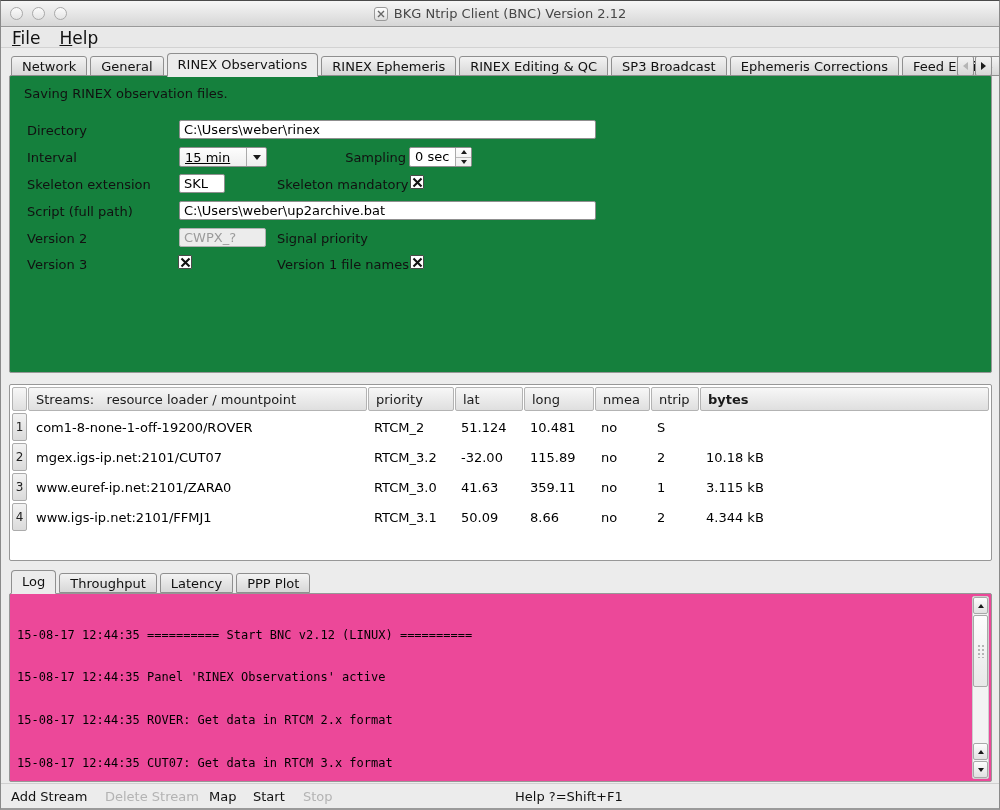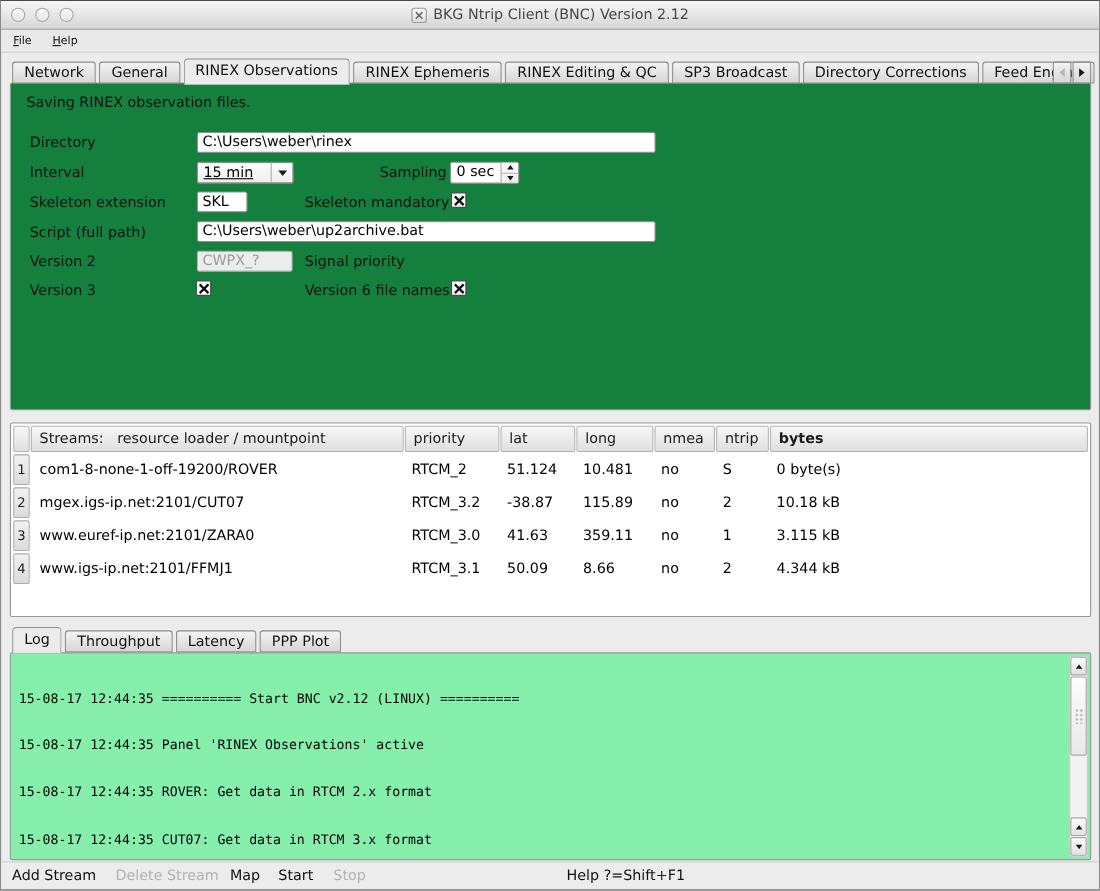--- a/index.html
+++ b/index.html
@@ -15,21 +15,21 @@
   .tl-circle { width:13px; height:13px; border-radius:50%; border:1px solid #a9a9a9;
                background:linear-gradient(#fbfbfb,#e4e4e4); }
   .title-wrap { display:flex; justify-content:center; align-items:center; height:25px; gap:6px;
                 font-size:13px; color:#474747; }
   .x11-icon { width:14px; height:14px; border:1px solid #9a9a9a; border-radius:3px;
               background:linear-gradient(#fff,#ddd); display:flex; align-items:center; justify-content:center; }
 
   
   .menubar { position:absolute; top:27px; left:0; right:0; height:20px; background:#e9e9e9;
              border-bottom:1px solid #d2d2d2; display:flex; align-items:center; padding-left:11px; gap:19px;
-             font-size:10px; color:#111; }
+             font-size:17px; color:#111; }
   .menu-item { display:inline-block; }
   .menu-item::first-letter { text-decoration:underline; }
 
   
   .tab { height:20px; line-height:19px; padding:0 10px; font-size:13px; color:#111; white-space:nowrap;
          background:linear-gradient(#f3f3f3,#d7d7d7); border:1px solid #8f8f8f;
          border-radius:3px 3px 0 0; margin-right:3px; }
   .tab.active { background:#ececec; height:24px; line-height:21px; margin-top:-3px;
                 border-bottom:1px solid #ececec; position:relative; z-index:3; border-radius:4px 4px 0 0; }
   .tabbar { position:absolute; top:55px; left:10px; height:20px; display:flex; z-index:2; }
@@ -77,21 +77,21 @@
             border:1px solid #ababab; border-radius:2px; display:flex; align-items:center; justify-content:center;
             font-size:12px; color:#222; }
   .c-mount { width:340px; padding-left:9px; } .c-dec { width:87px; padding-left:7px; }
   .c-lat { width:69px; padding-left:7px; } .c-long { width:71px; padding-left:7px; }
   .c-nmea { width:56px; padding-left:7px; } .c-ntrip { width:49px; padding-left:7px; }
   .c-bytes { flex:1; padding-left:7px; }
 
   
   .logtabs { position:absolute; top:572px; left:10px; height:20px; display:flex; z-index:2; }
   .logpanel { position:absolute; top:592px; left:8px; width:983px; height:189px;
-              border:1px solid #979797; border-radius:2px; background:#86efac; z-index:1; }
+              border:1px solid #979797; border-radius:2px; background:#ec4899; z-index:1; }
   .logtext { position:absolute; top:5px; left:7px; right:24px; bottom:4px; overflow:hidden;
              font-family:"DejaVu Sans Mono","Liberation Mono",monospace; font-size:12px; line-height:14.3px;
              white-space:pre; color:#000; }
   .vscroll { position:absolute; top:2px; right:2px; bottom:2px; width:17px; background:#f3f3f3;
              border:1px solid #cdcdcd; border-radius:2px; }
   .sb-btn { position:absolute; left:0; width:15px; height:17px; background:linear-gradient(#fdfdfd,#e1e1e1);
             border:1px solid #a8a8a8; border-radius:2px; display:flex; align-items:center; justify-content:center; }
   .sb-thumb { position:absolute; left:0; top:18px; width:15px; height:72px;
               background:linear-gradient(#fdfdfd,#e8e8e8); border:1px solid #a8a8a8; border-radius:2px; }
   .sb-thumb::after { content:""; position:absolute; left:3px; top:28px; width:9px; height:14px;
@@ -129,21 +129,21 @@
     <span class="menu-item">Help</span>
   </div>
 
   <div class="tabbar">
     <div class="tab">Network</div>
     <div class="tab">General</div>
     <div class="tab active">RINEX Observations</div>
     <div class="tab">RINEX Ephemeris</div>
     <div class="tab">RINEX Editing &amp; QC</div>
     <div class="tab">SP3 Broadcast</div>
-    <div class="tab">Directory Corrections</div>
+    <div class="tab">Ephemeris Corrections</div>
     <div class="tab">Feed Engine</div>
   </div>
   <div class="tab-scroll">
     <div class="tsbtn">
         <span class="tri-left"></span>
       </div>
     <div class="tsbtn">
         <span class="tri-right"></span>
       </div>
   </div>
@@ -189,21 +189,21 @@
     <div class="p-abs" style="left:17px; top:155px;">Version 2</div>
     <input class="t-input disabled" disabled="" style="left: 169px; top: 152px; width: 87px;" value="CWPX_?">
     <div class="p-abs" style="left:267px; top:155px;">Signal priority</div>
 
     <div class="p-abs" style="left:17px; top:181px;">Version 3</div>
     <div class="checkbox" style="left:168px; top:179px;">
       <svg width="11" height="11" viewBox="0 0 11 11">
           <path d="M1.5 1.5 L9.5 9.5 M9.5 1.5 L1.5 9.5" stroke="#111" stroke-width="2.1"></path>
         </svg>
     </div>
-    <div class="p-abs" style="left:267px; top:181px;">Version 6 file names</div>
+    <div class="p-abs" style="left:267px; top:181px;">Version 1 file names</div>
     <div class="checkbox" style="left:400px; top:179px;">
       <svg width="11" height="11" viewBox="0 0 11 11">
           <path d="M1.5 1.5 L9.5 9.5 M9.5 1.5 L1.5 9.5" stroke="#111" stroke-width="2.1"></path>
         </svg>
     </div>
   </div>
 
   <div class="streams">
     <div class="sheader">
       <div class="hcell" style="width:15px; padding-left:0;"></div>
@@ -217,27 +217,26 @@
     </div>
 
     <div class="srow" style="top:27px;">
       <div class="rownum">1</div>
       <div class="c-mount">com1-8-none-1-off-19200/ROVER</div>
       <div class="c-dec">RTCM_2</div>
       <div class="c-lat">51.124</div>
       <div class="c-long">10.481</div>
       <div class="c-nmea">no</div>
       <div class="c-ntrip">S</div>
-      <div class="c-bytes">0 byte(s)</div>
     </div>
     <div class="srow" style="top:57px;">
       <div class="rownum">2</div>
       <div class="c-mount">mgex.igs-ip.net:2101/CUT07</div>
       <div class="c-dec">RTCM_3.2</div>
-      <div class="c-lat">-38.87</div>
+      <div class="c-lat">-32.00</div>
       <div class="c-long">115.89</div>
       <div class="c-nmea">no</div>
       <div class="c-ntrip">2</div>
       <div class="c-bytes">10.18 kB</div>
     </div>
     <div class="srow" style="top:87px;">
       <div class="rownum">3</div>
       <div class="c-mount">www.euref-ip.net:2101/ZARA0</div>
       <div class="c-dec">RTCM_3.0</div>
       <div class="c-lat">41.63</div>

